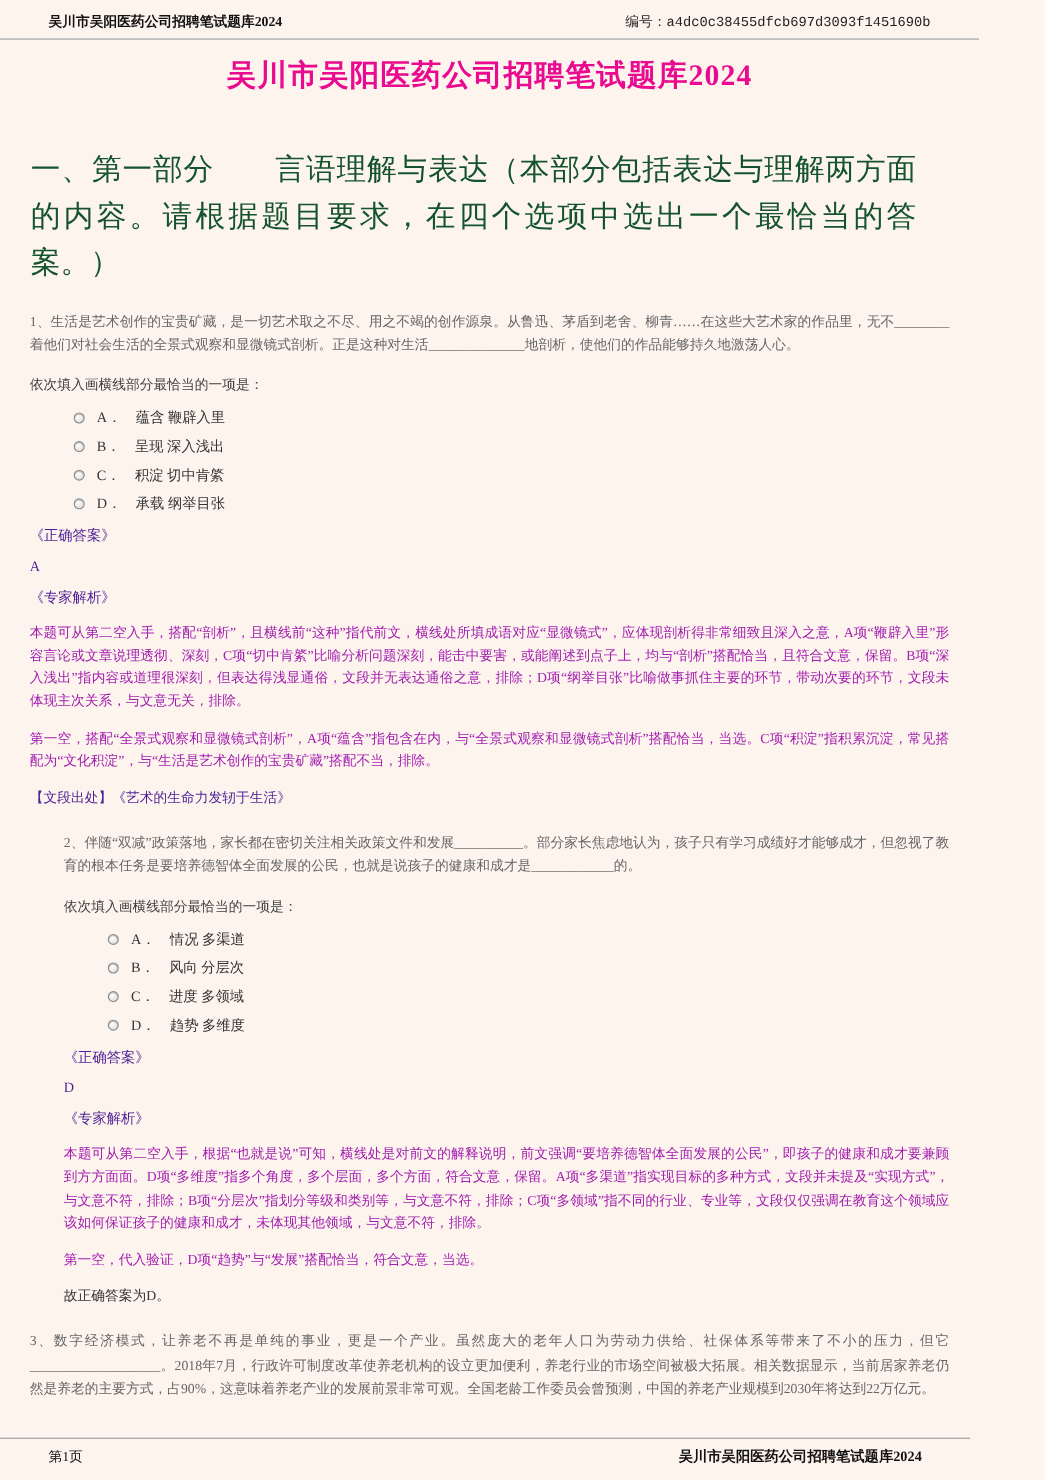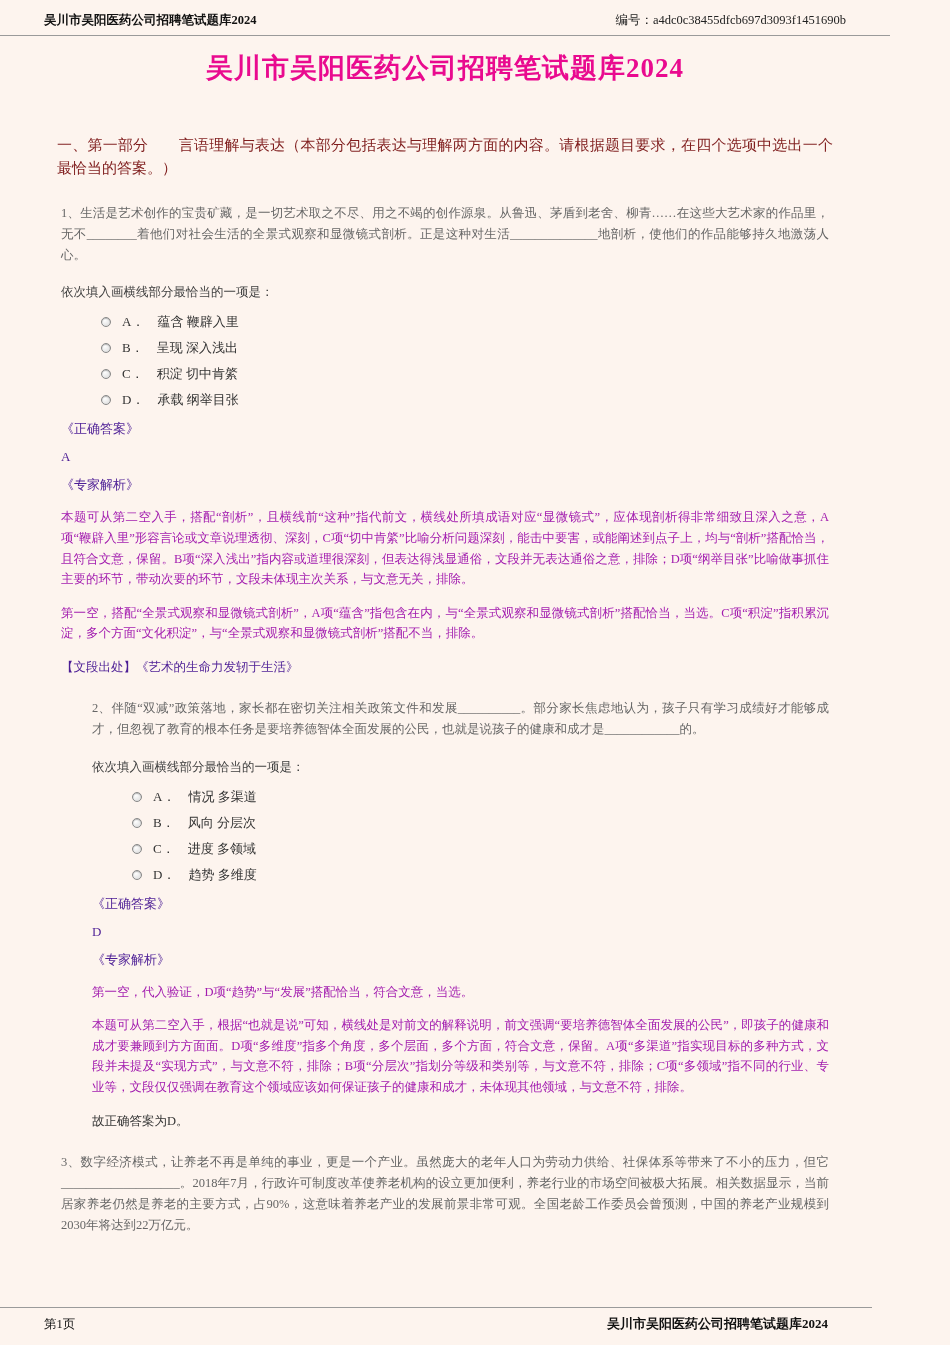--- a/index.html
+++ b/index.html
@@ -11,34 +11,34 @@
     color: #333;
   }
   .page { position: relative; width: 890px; height: 1345px; overflow: hidden; }
 
   .topbar {
     display: flex; justify-content: space-between; align-items: flex-end;
     padding: 12px 44px 6px 44px;
     border-bottom: 1px solid #9a9a9a;
   }
   .topbar-left { font-size: 12.5px; font-weight: bold; color: #111; }
-  .topbar-right { font-size: 12.5px; color: #222; font-family: Liberation Serif, serif; }
+  .topbar-right { font-size: 12.5px; color: #222; font-family: Liberation Mono, monospace; }
 
   .doc-title {
     text-align: center; margin-top: 14px;
     font-size: 27px; font-weight: bold; color: #e90a8f; letter-spacing: 1px;
   }
 
   .section-heading {
-    margin: 48px 57px 0 57px;
-    font-size: 15px; line-height: 1.55; color: #7f1d1d;
+    margin: 48px 57px 0 28px;
+    font-size: 27px; line-height: 1.55; color: #14532d;
     text-align: justify;
   }
 
-  .content { padding: 0 61px; }
+  .content { padding: 0 27px; }
 
   .stem {
     margin-top: 22px;
     font-size: 12.5px; line-height: 1.7; color: #666;
     text-align: justify;
   }
   .prompt { margin-top: 18px; font-size: 12.5px; color: #404040; }
 
   .options { margin: 12px 0 0 40px; }
   .option { display: flex; align-items: center; margin: 8px 0; font-size: 13px; color: #333; cursor: default; }
@@ -53,21 +53,21 @@
 
   .meta-line { margin-top: 11px; font-size: 13px; color: #4c1d95; }
   .analysis { margin-top: 13px; font-size: 12.5px; line-height: 1.65; color: #a21caf; text-align: justify; }
   .conclusion { margin-top: 15px; font-size: 12.5px; color: #333; }
   .source { margin-top: 15px; font-size: 12.5px; color: #4c1d95; }
   .qblock { margin-top: 10px; }
   .qblock.q2 { margin-top: 20px; margin-left: 31px; }
   .qblock.q3 { margin-top: 20px; }
 
   .footer {
-    position: absolute; left: 0; right: 18px; bottom: 0;
+    position: absolute; left: 0; right: 8px; bottom: 0;
     display: flex; justify-content: space-between; align-items: center;
     padding: 7px 44px 12px 44px;
     border-top: 1px solid #9a9a9a;
     background: #fdf4ee;
   }
   .footer-left { font-size: 12.5px; color: #111; }
   .footer-right { font-size: 13px; font-weight: bold; color: #111; }
 </style>
 </head>
 <body>
@@ -107,21 +107,21 @@
         <div class="option">
           <span class="radio"></span>
           <span class="option-letter">D．</span>
           <span>承载 纲举目张</span>
         </div>
       </div>
       <div class="meta-line">《正确答案》</div>
       <div class="meta-line">A</div>
       <div class="meta-line">《专家解析》</div>
       <div class="analysis">本题可从第二空入手，搭配“剖析”，且横线前“这种”指代前文，横线处所填成语对应“显微镜式”，应体现剖析得非常细致且深入之意，A项“鞭辟入里”形容言论或文章说理透彻、深刻，C项“切中肯綮”比喻分析问题深刻，能击中要害，或能阐述到点子上，均与“剖析”搭配恰当，且符合文意，保留。B项“深入浅出”指内容或道理很深刻，但表达得浅显通俗，文段并无表达通俗之意，排除；D项“纲举目张”比喻做事抓住主要的环节，带动次要的环节，文段未体现主次关系，与文意无关，排除。</div>
-      <div class="analysis">第一空，搭配“全景式观察和显微镜式剖析”，A项“蕴含”指包含在内，与“全景式观察和显微镜式剖析”搭配恰当，当选。C项“积淀”指积累沉淀，多个方面“文化积淀”，与“全景式观察和显微镜式剖析”搭配不当，排除。</div>
+      <div class="analysis">第一空，搭配“全景式观察和显微镜式剖析”，A项“蕴含”指包含在内，与“全景式观察和显微镜式剖析”搭配恰当，当选。C项“积淀”指积累沉淀，常见搭配为“文化积淀”，与“生活是艺术创作的宝贵矿藏”搭配不当，排除。</div>
       <div class="source">【文段出处】《艺术的生命力发轫于生活》</div>
     </div>
 
     <div class="qblock q2">
       <div class="stem">2、伴随“双减”政策落地，家长都在密切关注相关政策文件和发展__________。部分家长焦虑地认为，孩子只有学习成绩好才能够成才，但忽视了教育的根本任务是要培养德智体全面发展的公民，也就是说孩子的健康和成才是____________的。</div>
       <div class="prompt">依次填入画横线部分最恰当的一项是：</div>
       <div class="options">
         <div class="option">
           <span class="radio"></span>
           <span class="option-letter">A．</span>
@@ -139,22 +139,22 @@
         </div>
         <div class="option">
           <span class="radio"></span>
           <span class="option-letter">D．</span>
           <span>趋势 多维度</span>
         </div>
       </div>
       <div class="meta-line">《正确答案》</div>
       <div class="meta-line">D</div>
       <div class="meta-line">《专家解析》</div>
+      <div class="analysis">本题可从第二空入手，根据“也就是说”可知，横线处是对前文的解释说明，前文强调“要培养德智体全面发展的公民”，即孩子的健康和成才要兼顾到方方面面。D项“多维度”指多个角度，多个层面，多个方面，符合文意，保留。A项“多渠道”指实现目标的多种方式，文段并未提及“实现方式”，与文意不符，排除；B项“分层次”指划分等级和类别等，与文意不符，排除；C项“多领域”指不同的行业、专业等，文段仅仅强调在教育这个领域应该如何保证孩子的健康和成才，未体现其他领域，与文意不符，排除。</div>
       <div class="analysis">第一空，代入验证，D项“趋势”与“发展”搭配恰当，符合文意，当选。</div>
-      <div class="analysis">本题可从第二空入手，根据“也就是说”可知，横线处是对前文的解释说明，前文强调“要培养德智体全面发展的公民”，即孩子的健康和成才要兼顾到方方面面。D项“多维度”指多个角度，多个层面，多个方面，符合文意，保留。A项“多渠道”指实现目标的多种方式，文段并未提及“实现方式”，与文意不符，排除；B项“分层次”指划分等级和类别等，与文意不符，排除；C项“多领域”指不同的行业、专业等，文段仅仅强调在教育这个领域应该如何保证孩子的健康和成才，未体现其他领域，与文意不符，排除。</div>
       <div class="conclusion">故正确答案为D。</div>
     </div>
 
     <div class="qblock q3">
       <div class="stem">3、数字经济模式，让养老不再是单纯的事业，更是一个产业。虽然庞大的老年人口为劳动力供给、社保体系等带来了不小的压力，但它___________________。2018年7月，行政许可制度改革使养老机构的设立更加便利，养老行业的市场空间被极大拓展。相关数据显示，当前居家养老仍然是养老的主要方式，占90%，这意味着养老产业的发展前景非常可观。全国老龄工作委员会曾预测，中国的养老产业规模到2030年将达到22万亿元。</div>
     </div>
 
   </div>
 
   <div class="footer">

